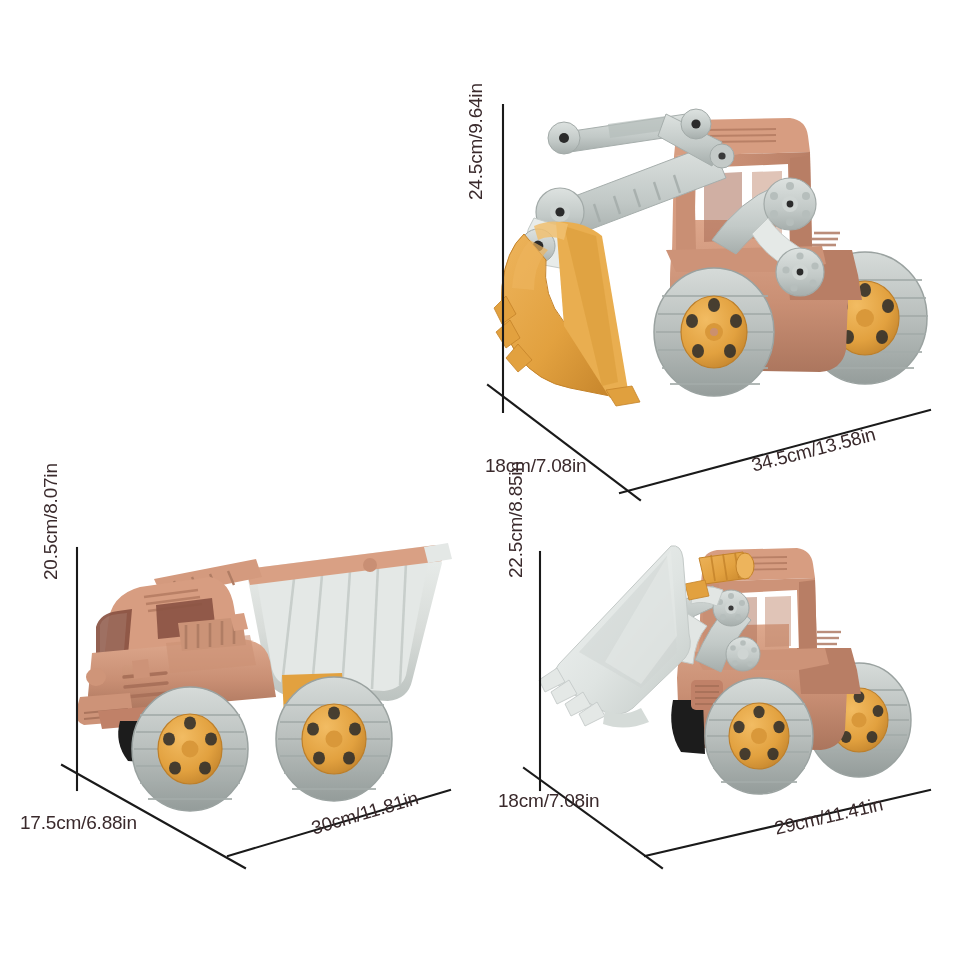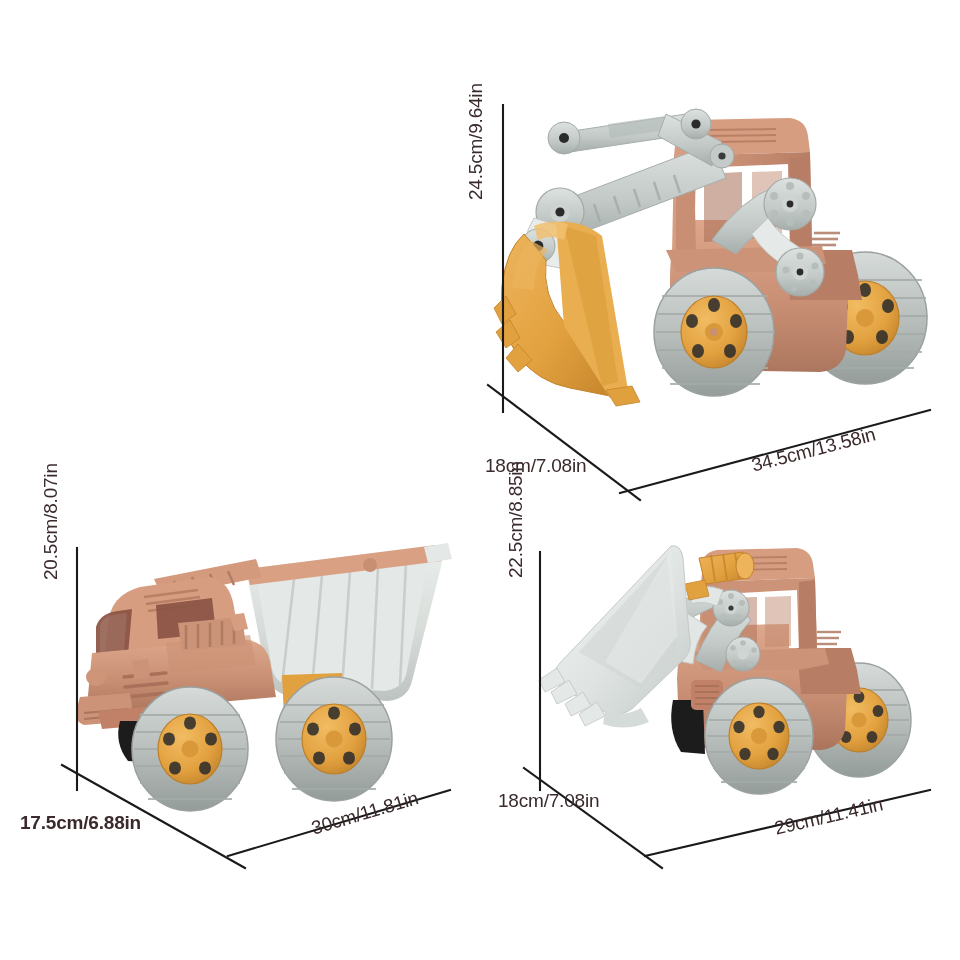--- a/index.html
+++ b/index.html
@@ -365,21 +365,21 @@
   </svg>
 
   <svg class="canvas" style="position:absolute;left:0;top:0;pointer-events:none;" width="960" height="960">
     <g stroke="#1a1a1a" stroke-width="2.1" fill="none" stroke-linecap="square">
       <line x1="77" y1="548" x2="77" y2="790"></line>
       <line x1="62" y1="765" x2="245" y2="868"></line>
       <line x1="228" y1="856" x2="450" y2="790"></line>
     </g>
   </svg>
   <div class="dimlabel" style="left:40px;top:580px;font-size:19px;transform:rotate(-90deg);transform-origin:left top;">20.5cm/8.07in</div>
-  <div class="dimlabel" style="left:20px;top:812px;font-size:19px;font-weight:bold;">17.5cm/6.88in</div>
+  <div class="dimlabel" style="left:20px;top:812px;font-size:19px;">17.5cm/6.88in</div>
   <div class="dimlabel" style="left:312px;top:818px;font-size:19px;transform:rotate(-16.5deg);transform-origin:left center;">30cm/11.81in</div>
 
   <svg class="vehicle" style="left:545px;top:540px;" width="380" height="280" viewBox="0 0 380 280">
     <defs>
       <linearGradient id="flTerra" x1="0" y1="0" x2="0" y2="1">
         <stop offset="0%" stop-color="#dda88d"></stop>
           <stop offset="55%" stop-color="#c98f74"></stop>
           <stop offset="100%" stop-color="#ab755d"></stop>
       </linearGradient>
       <linearGradient id="flTire" x1="0" y1="0" x2="0" y2="1">

